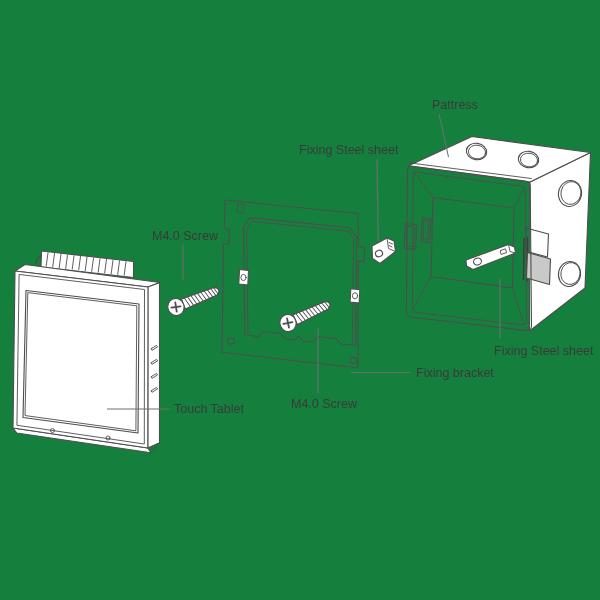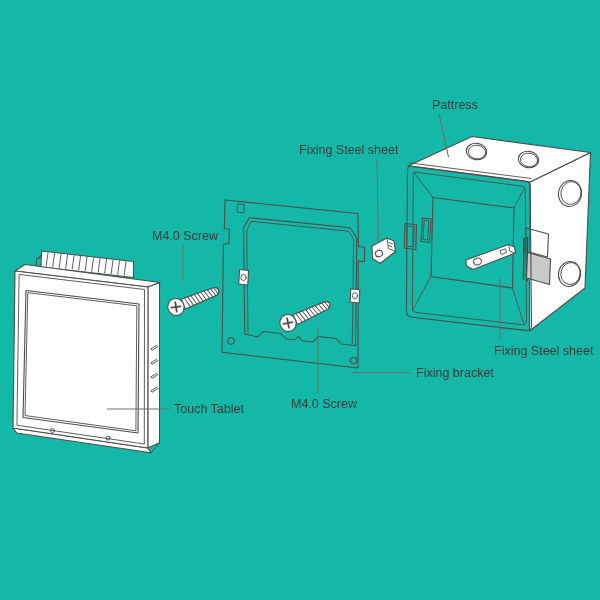--- a/index.html
+++ b/index.html
@@ -1,16 +1,16 @@
 <!DOCTYPE html>
 <html><head>
 <meta charset="utf-8">
 <style>
   html,body{margin:0;padding:0;background:#ffffff;}
-  .stage{position:relative;width:600px;height:600px;background:#14b8a6;overflow:hidden;
+  .stage{position:relative;width:600px;height:600px;background:#15803d;overflow:hidden;
          font-family:"Liberation Sans",sans-serif;}
   svg{position:absolute;left:0;top:0;}
   .ln{stroke:#4d4d4d;stroke-width:1.1;fill:none;stroke-linejoin:round;stroke-linecap:round;}
   .wh{fill:#ffffff;}
   .thin{stroke-width:0.9;}
   .dark{stroke:#3b3b3b;stroke-width:1.4;}
   .leader{stroke:#6e6e6e;stroke-width:1.1;fill:none;}
   .shade{fill:#c9c9c9;}
   text.lbl{font:12.5px "Liberation Sans",sans-serif;fill:#3a3a3a;}
 </style>

